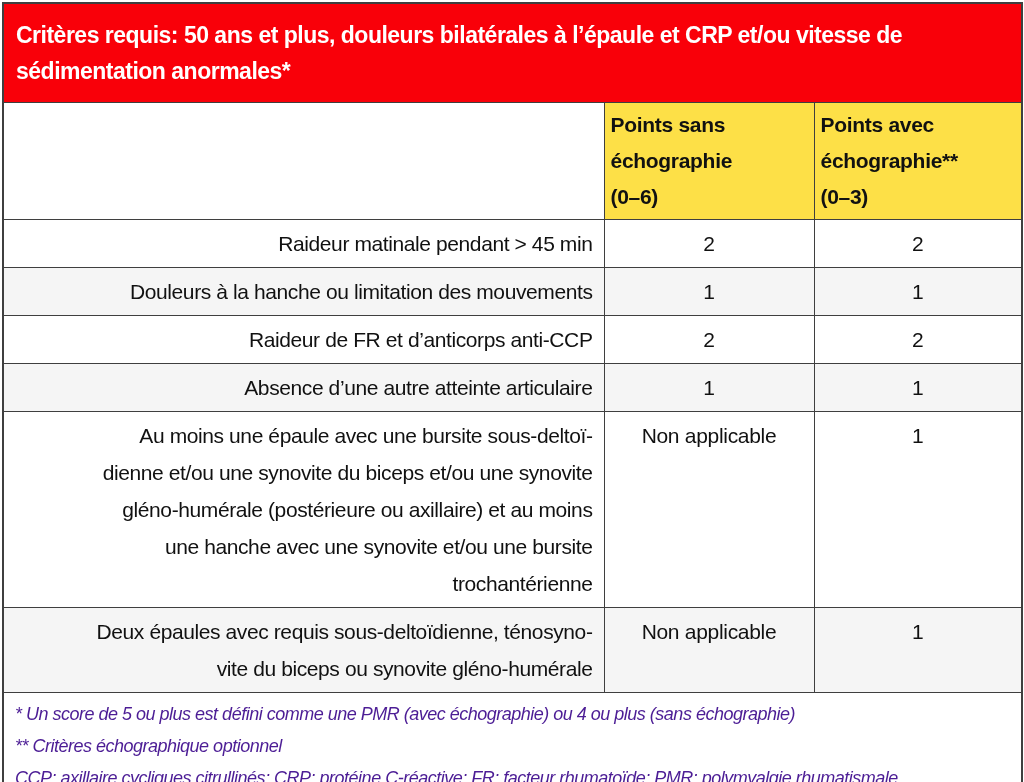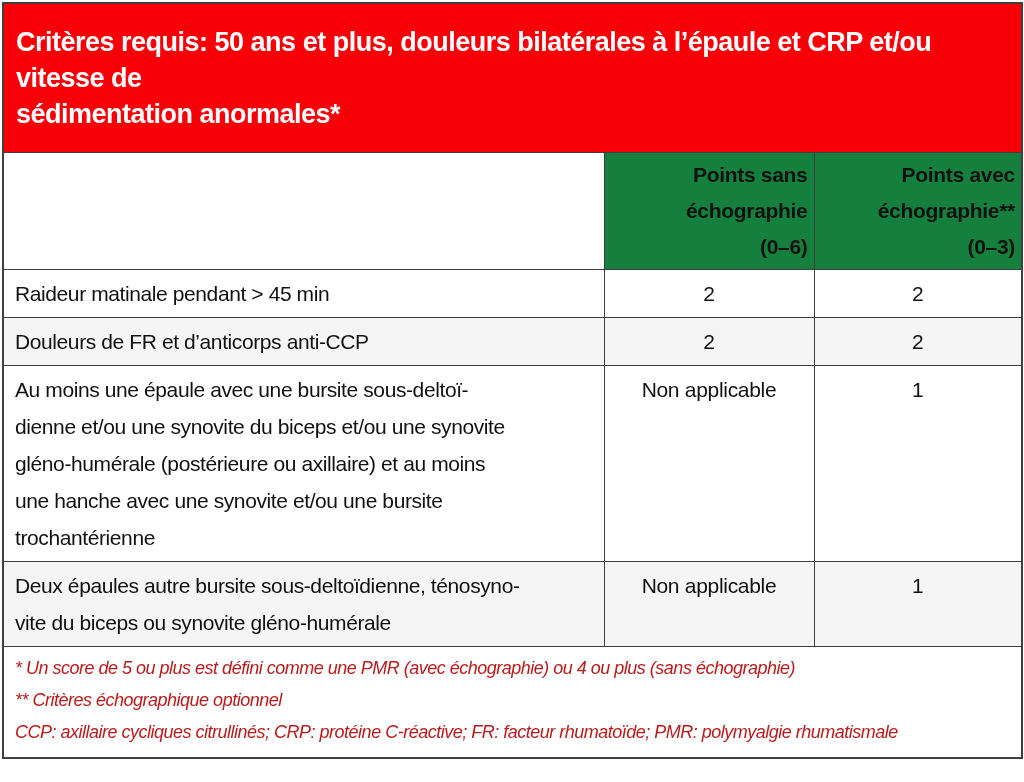--- a/index.html
+++ b/index.html
@@ -20,47 +20,47 @@
   }
   .pmr-table th, .pmr-table td {
     border: 1.5px solid var(--border, #3f3f3f);
     box-sizing: border-box;
   }
   th.redbar {
     background: var(--header_red, #f90009);
     color: var(--header_text, #ffffff);
     text-align: left;
     font-weight: bold;
-    font-size: 27px;
+    font-size: 23px;
     line-height: 36px;
     letter-spacing: -0.5px;
-    padding: 20px 12px;
+    padding: 13px 12px;
     white-space: pre-line;
   }
   th.col-head {
-    background: #15803d;
+    background: #fde047;
     font-weight: bold;
     font-size: 21px;
     line-height: 36px;
     letter-spacing: -0.3px;
-    text-align: right;
+    text-align: left;
     vertical-align: middle;
     padding: 4px 6px;
     white-space: pre-line;
     color: #111111;
   }
   th.crit-head { background: #ffffff; }
   td.label {
     font-size: 21px;
     line-height: 37px;
     letter-spacing: -0.4px;
     padding: 5px 11px;
     white-space: pre-line;
     vertical-align: top;
-    text-align: left;
+    text-align: right;
     color: #111111;
   }
   td.val {
     font-size: 21px;
     line-height: 37px;
     letter-spacing: -0.3px;
     text-align: center;
     vertical-align: top;
     padding: 5px 6px;
     color: #111111;
@@ -69,21 +69,21 @@
   tbody tr:nth-child(odd)  { background: #ffffff; }
   td.foot {
     background: #ffffff;
     padding: 5px 11px 9px 11px;
   }
   td.foot .note {
     font-style: italic;
     font-size: 18px;
     line-height: 32px;
     letter-spacing: -0.5px;
-    color: #b91c1c;
+    color: #4c1d95;
     white-space: nowrap;
   }
 </style>
 </head>
 <body>
 
 <table class="pmr-table">
   <colgroup>
     <col style="width:601px">
     <col style="width:210px">
@@ -104,35 +104,45 @@
 (0–3)</th>
     </tr>
   </thead>
   <tbody>
     <tr>
       <td class="label">Raideur matinale pendant &gt; 45 min</td>
       <td class="val">2</td>
       <td class="val">2</td>
     </tr>
     <tr>
-      <td class="label">Douleurs de FR et d’anticorps anti-CCP</td>
+      <td class="label">Douleurs à la hanche ou limitation des mouvements</td>
+      <td class="val">1</td>
+      <td class="val">1</td>
+    </tr>
+    <tr>
+      <td class="label">Raideur de FR et d’anticorps anti-CCP</td>
       <td class="val">2</td>
       <td class="val">2</td>
+    </tr>
+    <tr>
+      <td class="label">Absence d’une autre atteinte articulaire</td>
+      <td class="val">1</td>
+      <td class="val">1</td>
     </tr>
     <tr>
       <td class="label">Au moins une épaule avec une bursite sous-deltoï-
 dienne et/ou une synovite du biceps et/ou une synovite
 gléno-humérale (postérieure ou axillaire) et au moins
 une hanche avec une synovite et/ou une bursite
 trochantérienne</td>
       <td class="val">Non applicable</td>
       <td class="val">1</td>
     </tr>
     <tr>
-      <td class="label">Deux épaules autre bursite sous-deltoïdienne, ténosyno-
+      <td class="label">Deux épaules avec requis sous-deltoïdienne, ténosyno-
 vite du biceps ou synovite gléno-humérale</td>
       <td class="val">Non applicable</td>
       <td class="val">1</td>
     </tr>
   </tbody>
   <tfoot>
     <tr>
       <td colspan="3" class="foot">
         <div class="note">* Un score de 5 ou plus est défini comme une PMR (avec échographie) ou 4 ou plus (sans échographie)</div>
         <div class="note">** Critères échographique optionnel</div>

